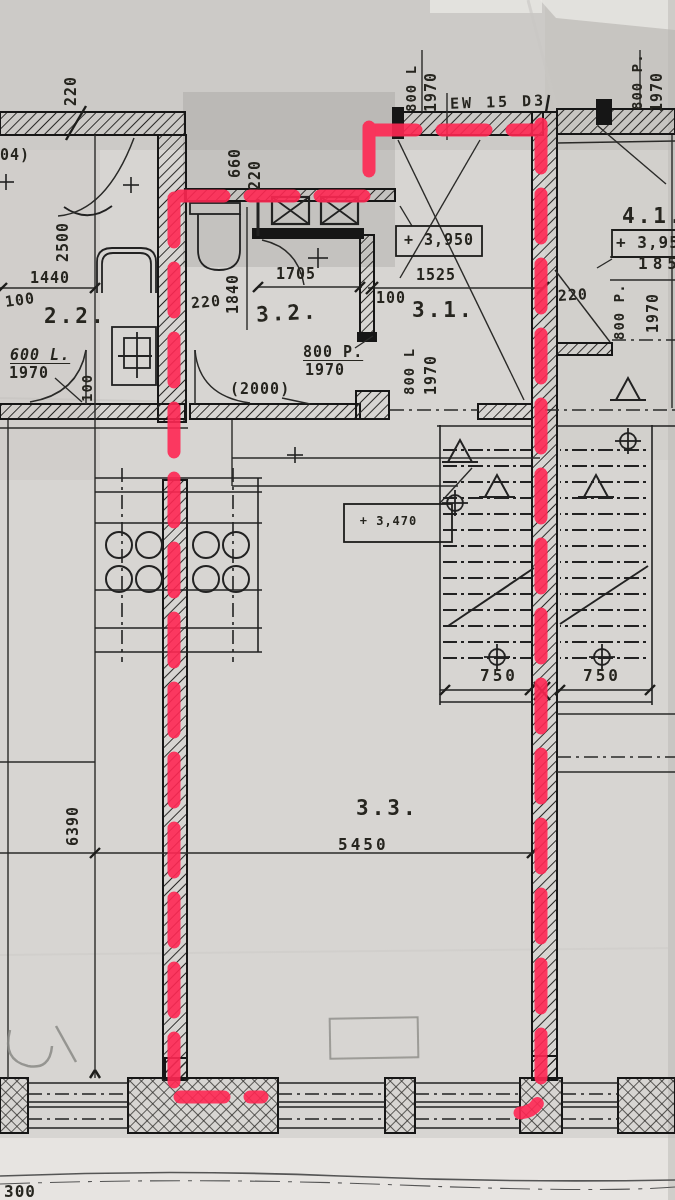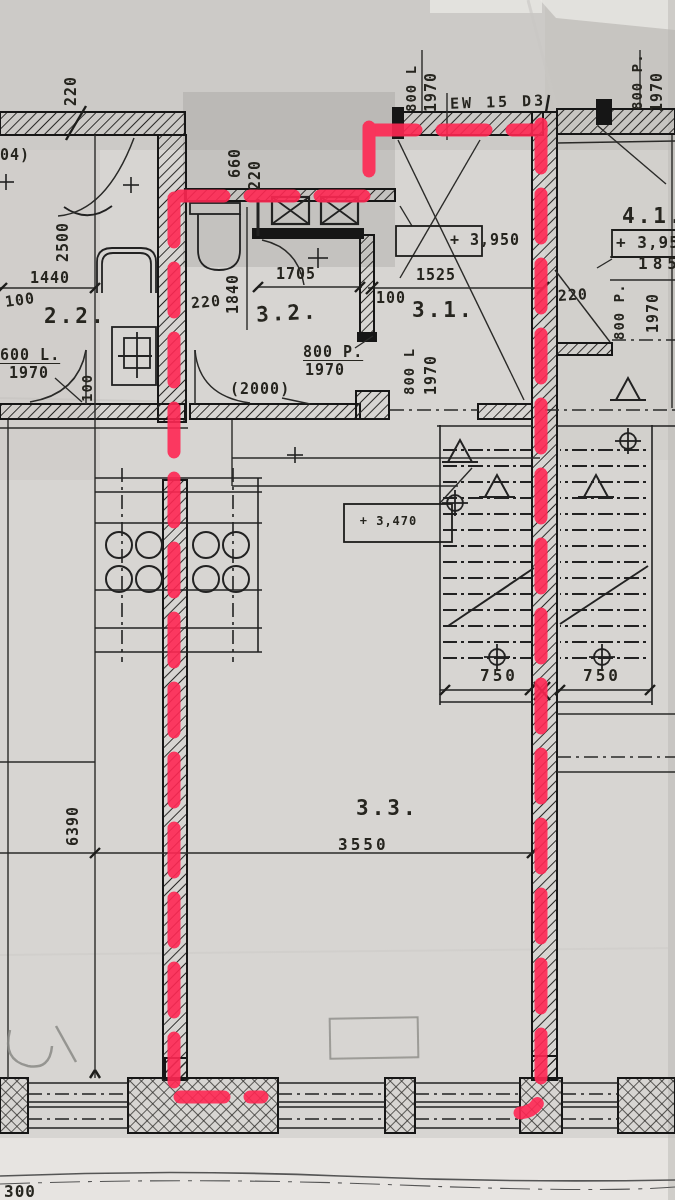--- a/index.html
+++ b/index.html
@@ -327,45 +327,45 @@
   <div class="lbl v sm" style="left:404px;top:112px;">800 L</div>
   <div class="lbl v" style="left:424px;top:112px;">1970</div>
   <div class="lbl v sm" style="left:630px;top:110px;">800 P.</div>
   <div class="lbl v" style="left:650px;top:112px;">1970</div>
   <div class="lbl v" style="left:64px;top:106px;">220</div>
   <div class="lbl" style="left:0px;top:148px;">04)</div>
   <div class="lbl v" style="left:56px;top:262px;">2500</div>
   <div class="lbl" style="left:30px;top:271px;">1440</div>
   <div class="lbl" style="left:5px;top:293px;transform:rotate(-8deg);">100</div>
   <div class="lbl rm" style="left:44px;top:306px;">2.2.</div>
-  <div class="lbl u" style="left:0;top:348px;">600 L.</div>
+  <div class="lbl u" style="left:10px;top:348px;font-style:italic;">600 L.</div>
   <div class="lbl" style="left:9px;top:366px;">1970</div>
   <div class="lbl v sm" style="left:80px;top:402px;">100</div>
   <div class="lbl v" style="left:228px;top:178px;">660</div>
   <div class="lbl v" style="left:248px;top:190px;">220</div>
   <div class="lbl" style="left:191px;top:295px;transform:rotate(-5deg);">220</div>
   <div class="lbl v" style="left:226px;top:314px;">1840</div>
   <div class="lbl rm" style="left:256px;top:303px;transform:rotate(-3deg);">3.2.</div>
   <div class="lbl" style="left:276px;top:267px;">1705</div>
   <div class="lbl u" style="left:303px;top:345px;">800 P.</div>
   <div class="lbl" style="left:305px;top:363px;">1970</div>
   <div class="lbl" style="left:230px;top:382px;">(2000)</div>
   <div class="lbl v sm" style="left:402px;top:395px;">800 L</div>
   <div class="lbl v" style="left:424px;top:395px;">1970</div>
   <div class="lbl" style="left:376px;top:291px;">100</div>
   <div class="lbl rm" style="left:412px;top:300px;">3.1.</div>
   <div class="lbl" style="left:416px;top:268px;">1525</div>
-  <div class="lbl ctr" style="left:416px;top:233px;width:86px;padding-left:26px;">+ 3,950</div>
+  <div class="lbl ctr" style="left:396px;top:233px;width:86px;">+ 3,950</div>
   <div class="lbl ctr" style="left:344px;top:515px;width:89px;font-size:12px;">+ 3,470</div>
   <div class="lbl" style="left:558px;top:288px;transform:rotate(-4deg);">220</div>
   <div class="lbl v sm" style="left:612px;top:340px;">800 P.</div>
   <div class="lbl v" style="left:646px;top:333px;">1970</div>
   <div class="lbl rm" style="left:622px;top:206px;">4.1.</div>
   <div class="lbl" style="left:616px;top:235px;font-size:16px;">+ 3,95</div>
   <div class="lbl" style="left:638px;top:256px;font-size:16px;letter-spacing:5px;">185</div>
   <div class="lbl" style="left:480px;top:668px;font-size:16px;letter-spacing:3px;">750</div>
   <div class="lbl" style="left:583px;top:668px;font-size:16px;letter-spacing:3px;">750</div>
   <div class="lbl rm" style="left:336px;top:798px;margin-left:20px;">3.3.</div>
-  <div class="lbl" style="left:338px;top:837px;font-size:16px;letter-spacing:3px;">3550</div>
+  <div class="lbl" style="left:338px;top:837px;font-size:16px;letter-spacing:3px;">5450</div>
   <div class="lbl v" style="left:66px;top:846px;">6390</div>
   <div class="lbl" style="left:4px;top:1184px;font-size:16px;">300</div>
 
 </div>
 
 </body></html>

